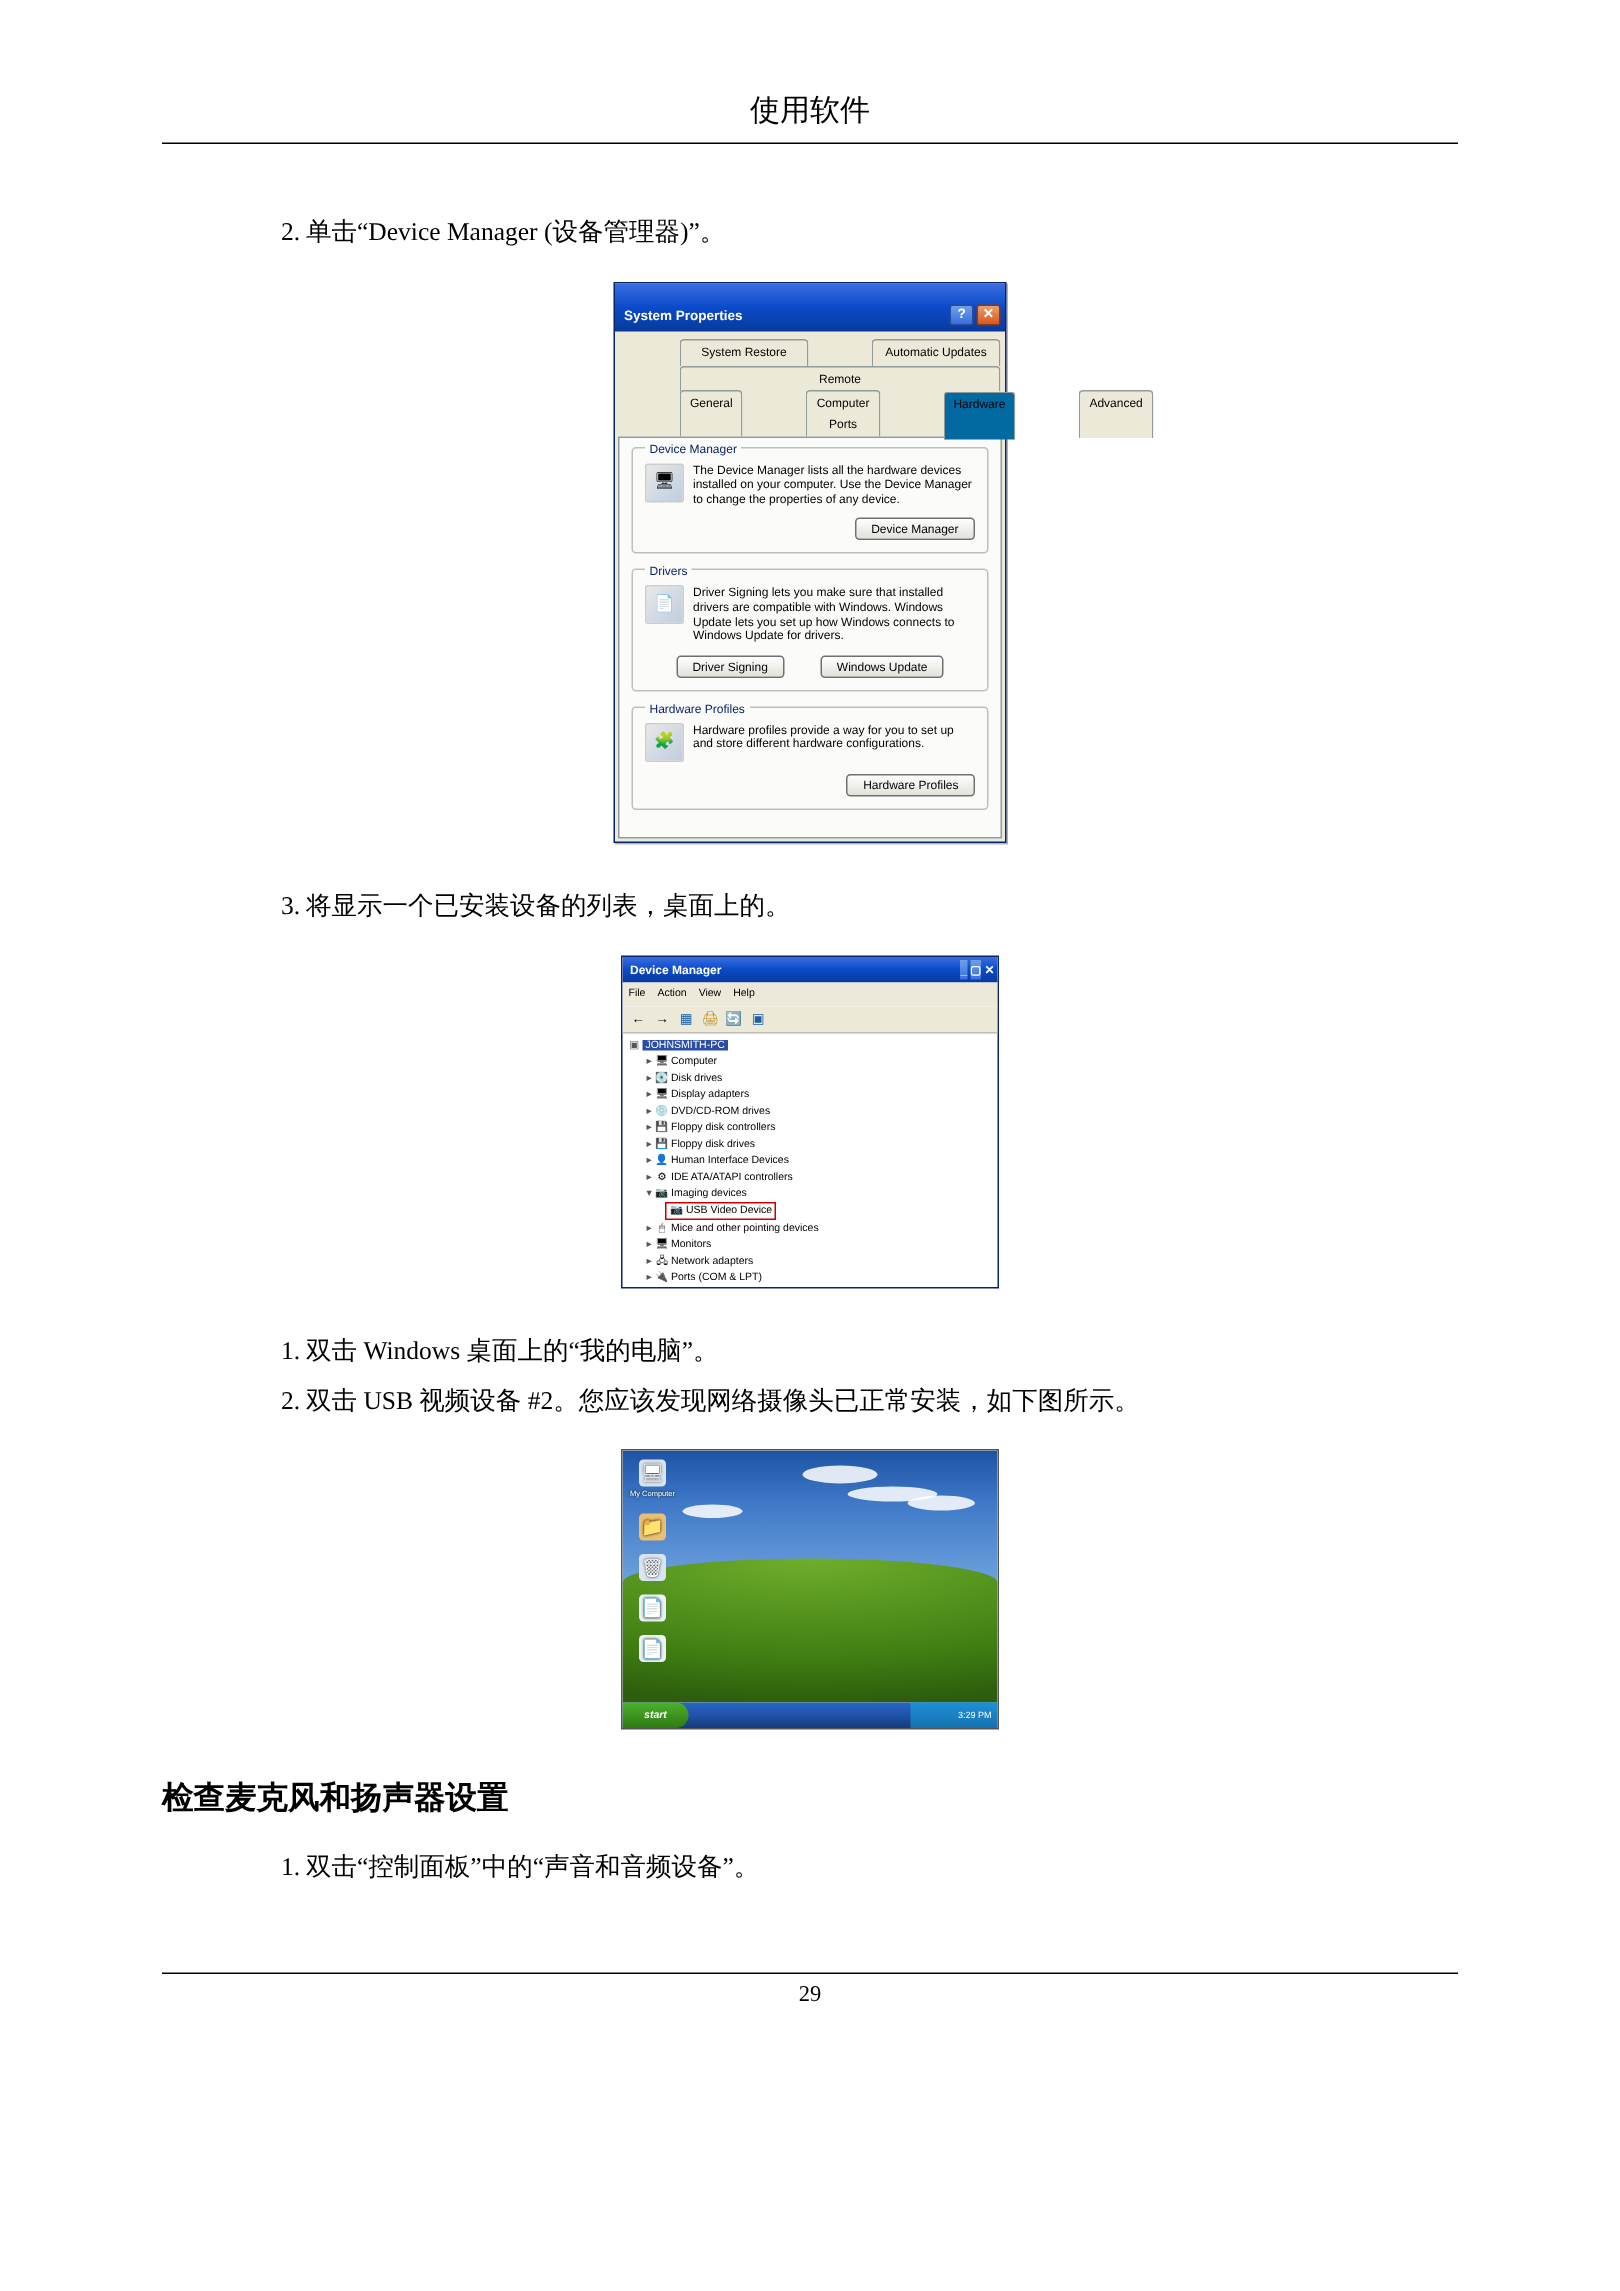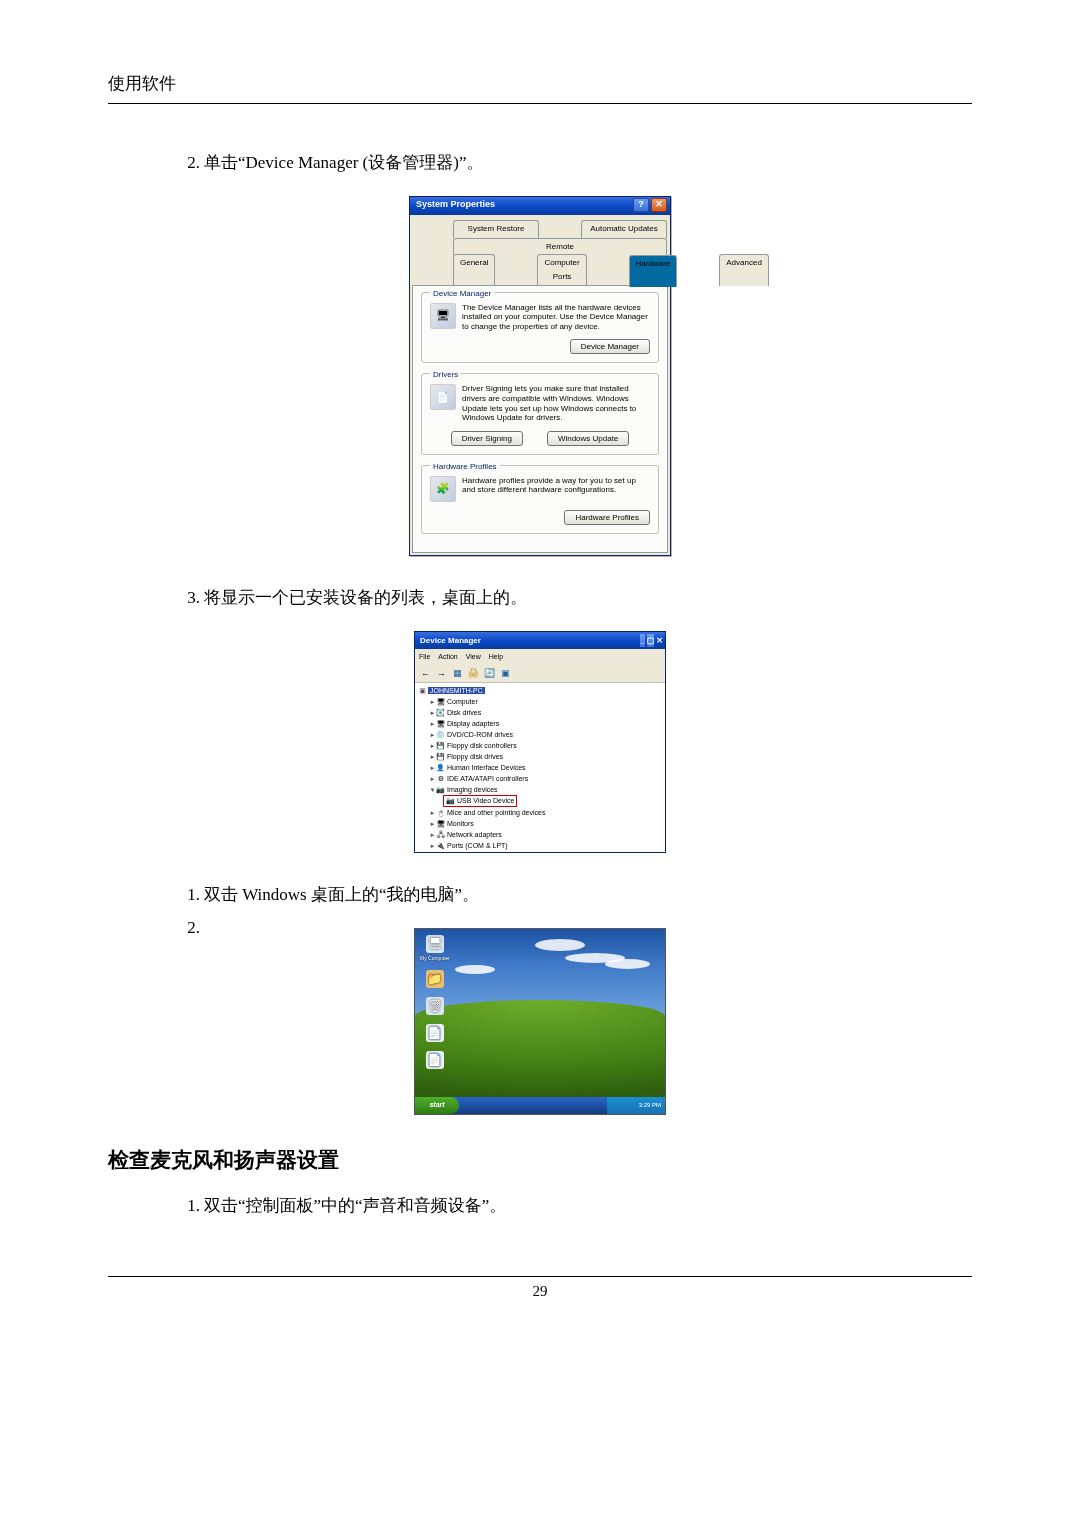--- a/index.html
+++ b/index.html
@@ -11,23 +11,23 @@
   }
   .page {
     width: 1080px;
     min-height: 1527px;
     margin: 0 auto;
     padding: 60px 108px 30px 108px;
     box-sizing: border-box;
     position: relative;
   }
   .page-header {
-    font-size: 17px;
+    text-align: center;
+    font-size: 20px;
     padding-bottom: 8px;
-    margin-top: 12px;
   }
   .hr-top { border: none; border-top: 1px solid #000; margin: 0 0 45px 0; }
   .hr-bottom { border: none; border-top: 1px solid #000; margin: 55px 0 6px 0; }
   .body-text {
     font-size: 17px;
     line-height: 1.7;
   }
   ol.num-list {
     list-style: none;
     padding-left: 96px;
@@ -55,26 +55,25 @@
   .sysprops {
     width: 260px;
     font-family: Tahoma, Arial, sans-serif;
     font-size: 8px;
     background: #ece9d8;
     border: 1px solid #0a246a;
     box-shadow: 1px 1px 0 rgba(0,0,0,.3);
   }
   .sysprops .titlebar {
     display: flex;
-    align-items: center;
     justify-content: space-between;
     background: linear-gradient(to bottom,#3a6ee0 0%,#0a4ac8 50%,#083a9c 100%);
     color: #fff;
     font-weight: bold;
-    padding: 0 3px 3px 6px;
+    padding: 14px 3px 3px 6px;
     font-size: 9px;
   }
   .sysprops .titlebar .winbtns { display: flex; gap: 2px; }
   .sysprops .winbtn {
     width: 14px; height: 12px;
     background: linear-gradient(to bottom,#e9a06b,#d85820);
     border-radius: 2px;
     display: flex; align-items: center; justify-content: center;
     color: #fff; font-size: 9px; line-height: 1;
     border: 1px solid #8a3a12;
@@ -345,21 +344,21 @@
             <div class="lvl1"><span class="glyph">▸</span><span class="ic">🖥</span>Monitors</div>
             <div class="lvl1"><span class="glyph">▸</span><span class="ic">🖧</span>Network adapters</div>
             <div class="lvl1"><span class="glyph">▸</span><span class="ic">🔌</span>Ports (COM &amp; LPT)</div>
             <div class="lvl1"><span class="glyph">▸</span><span class="ic">▣</span>Processors</div>
           </div>
       </div>
     </div>
 
     <ol class="num-list">
       <li><span class="num">1.</span><span>双击 Windows 桌面上的“我的电脑”。</span></li>
-      <li><span class="num">2.</span></li>
+      <li><span class="num">2.</span><span>双击 USB 视频设备 #2。您应该发现网络摄像头已正常安装，如下图所示。</span></li>
     </ol>
 
     <div class="center-block">
       <div class="xpdesk">
         <div class="sky"></div>
         <div id="clouds">
             <div class="cloud" style="top: 10px; left: 120px; width: 50px; height: 12px;"></div>
             <div class="cloud" style="top: 24px; left: 150px; width: 60px; height: 10px;"></div>
             <div class="cloud" style="top: 36px; left: 40px; width: 40px; height: 9px;"></div>
             <div class="cloud" style="top: 30px; left: 190px; width: 45px; height: 10px;"></div>

